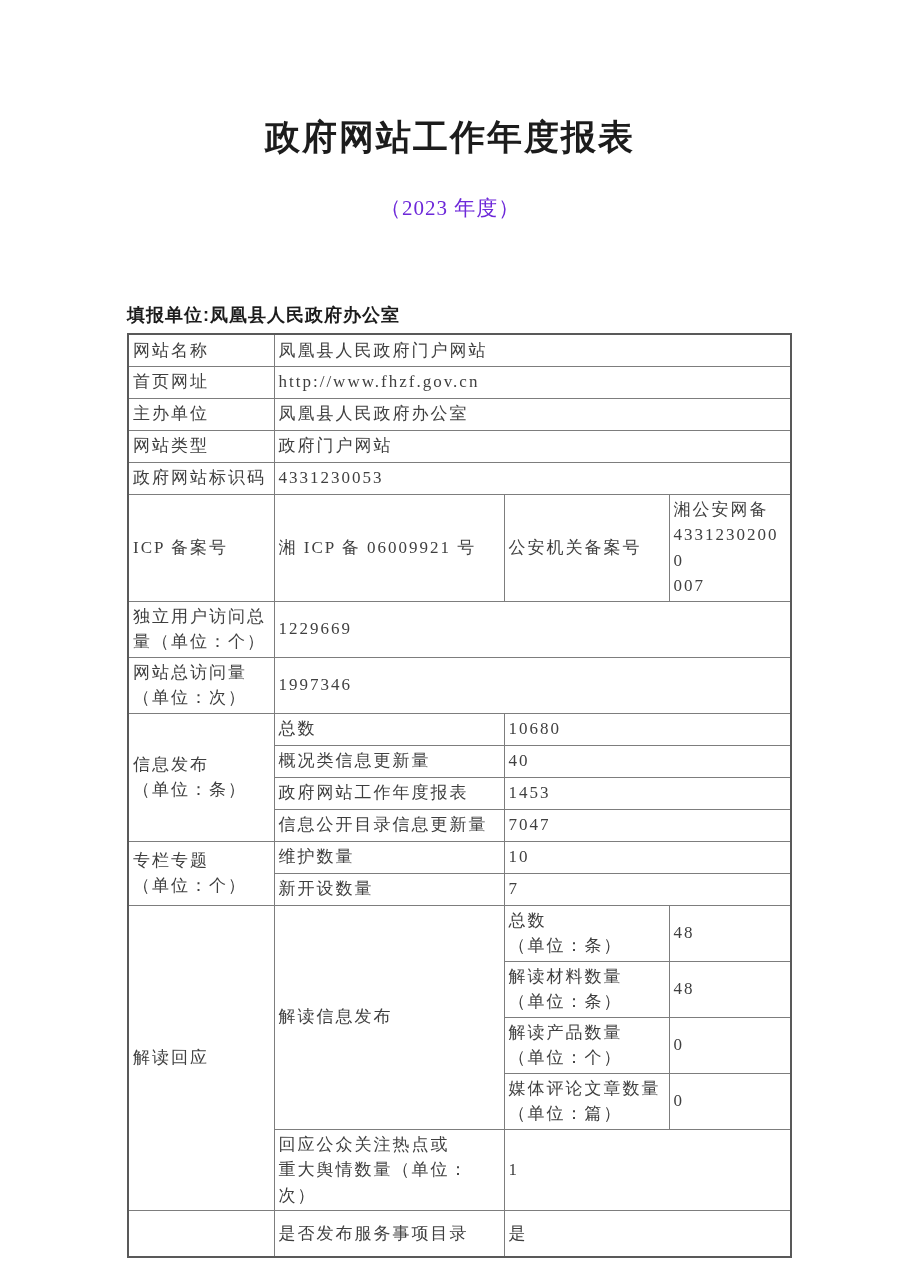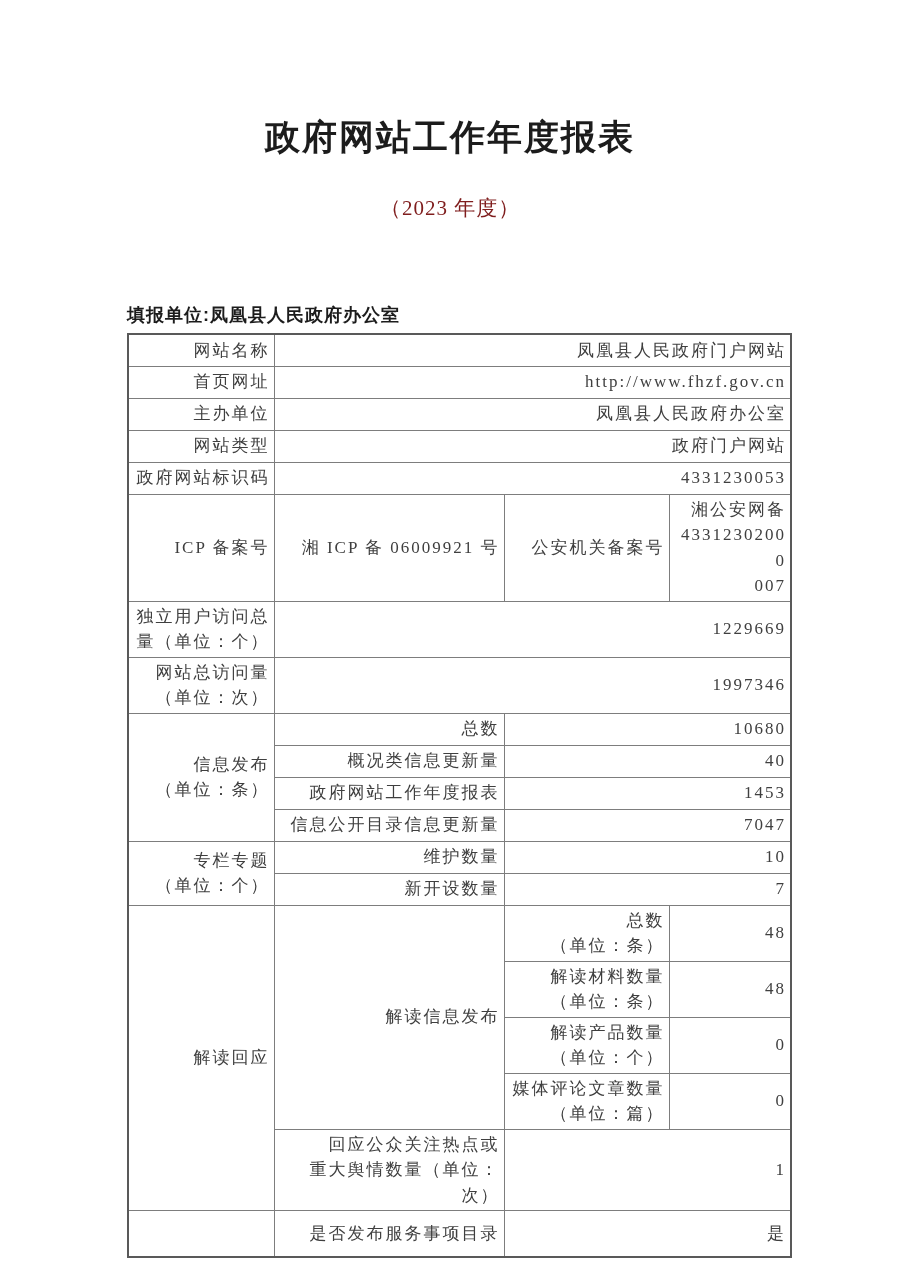--- a/index.html
+++ b/index.html
@@ -22,41 +22,41 @@
     font-size: 35px;
     font-weight: bold;
     color: #1c1c1c;
     letter-spacing: 2px;
     line-height: 50px;
   }
   .doc-subtitle {
     margin-top: 32px;
     text-align: center;
     font-size: 21px;
-    color: #7f1d1d;
+    color: #6d28d9;
     letter-spacing: 1px;
   }
   .unit-line {
     margin: 81px 0 6px 127px;
     font-family: "Liberation Sans", "DejaVu Sans", sans-serif;
     font-size: 18px;
     font-weight: bold;
     color: #1c1c1c;
     letter-spacing: 1px;
   }
   table.report {
     margin-left: 127px;
     width: 663px;
     border-collapse: collapse;
     table-layout: fixed;
     border: 2px solid #595959;
   }
   table.report td {
     border: 1px solid #7d7d7d;
-    text-align: right;
+    text-align: left;
     vertical-align: middle;
     font-size: 17px;
     letter-spacing: 2px;
     line-height: 1.5;
     white-space: pre-line;
     padding: 2px 4px;
     color: #3f3f3f;
     word-break: break-all;
     overflow: hidden;
   }

